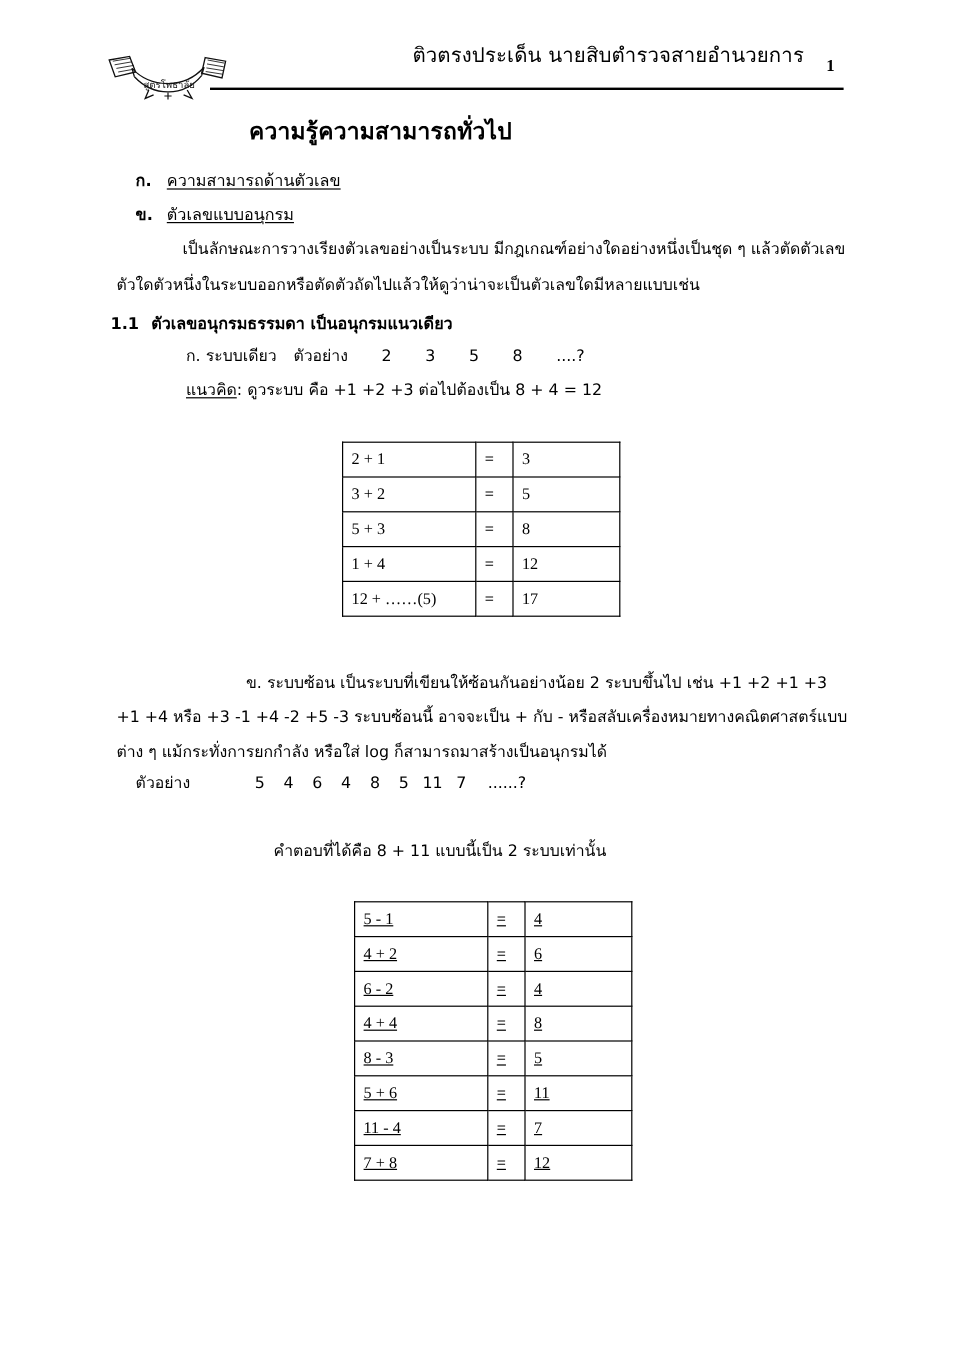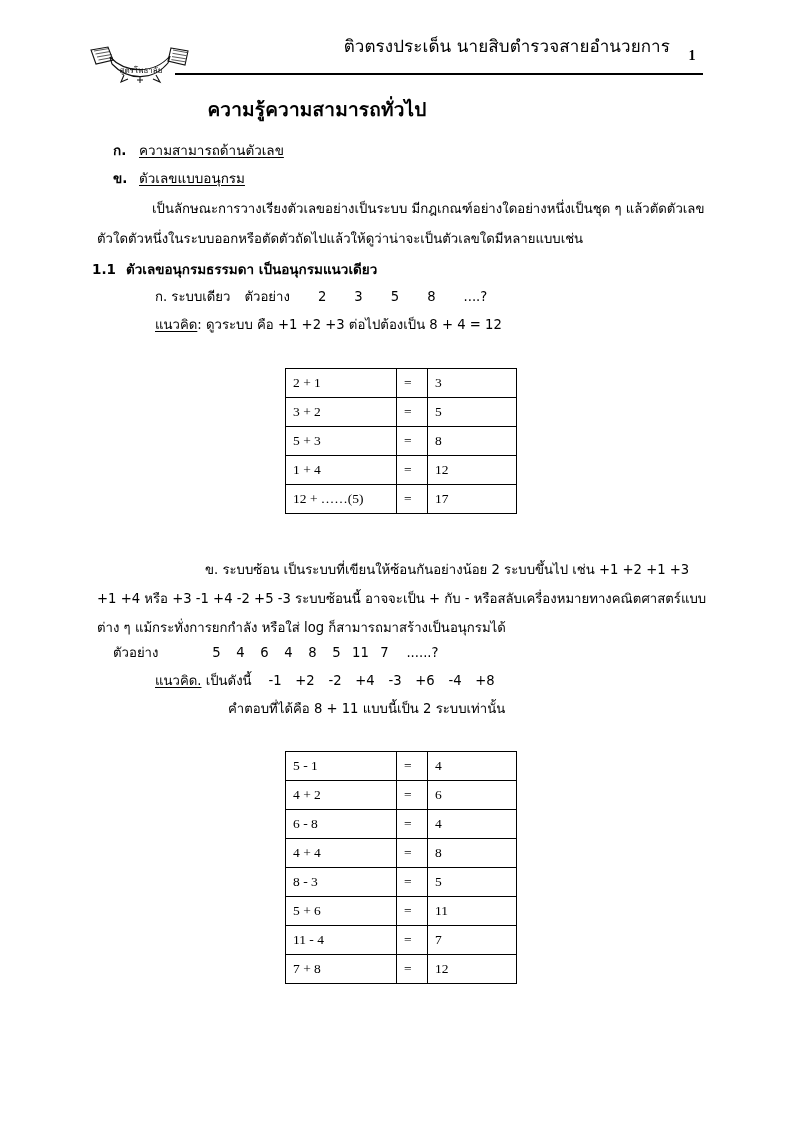--- a/index.html
+++ b/index.html
@@ -150,21 +150,21 @@
   .calc-table td {
     border: 1.6px solid #000000;
     height: 22px;
     padding: 3px 7px;
     vertical-align: middle;
   }
   .calc-table td.c-expr { width: 96px; }
   .calc-table td.c-eq   { width: 16px; text-align: left; }
   .calc-table td.c-res  { width: 74px; }
   #table-one { left: 285px; top: 286px; }
-  #table-two { left: 285px; top: 669px; }
+  #table-two { left: 295px; top: 669px; text-decoration: underline; }
 
   
   .para2 {
     position: absolute;
     left: 97px;
     top: 473px;
     width: 614px;
     font-size: 13.2px;
     line-height: 29px;
     text-indent: 108px;
@@ -298,40 +298,37 @@
         </tr>
       </tbody>
     </table>
 
     <div class="para2">ข. ระบบซ้อน เป็นระบบที่เขียนให้ซ้อนกันอย่างน้อย 2 ระบบขึ้นไป   เช่น  +1 +2 +1 +3 +1 +4   หรือ +3 -1 +4 -2 +5 -3 ระบบซ้อนนี้ อาจจะเป็น + กับ -  หรือสลับเครื่องหมายทางคณิตศาสตร์แบบต่าง ๆ  แม้กระทั่งการยกกำลัง  หรือใส่ log  ก็สามารถมาสร้างเป็นอนุกรมได้</div>
 
     <div class="ex-line2">
       <span>ตัวอย่าง</span><span class="gap"></span><span class="n">5</span><span class="n">4</span><span class="n">6</span><span class="n">4</span><span class="n">8</span><span class="n">5</span><span class="n">11</span><span class="n">7</span><span class="n" style="width:52px">......?</span>
     </div>
 
-    <div class="idea-2">
-      <span class="u-under">แนวคิด.</span>&nbsp;<span>เป็นดังนี้</span>&nbsp;&nbsp;<span class="d">-1</span><span class="d">+2</span><span class="d">-2</span><span class="d">+4</span><span class="d">-3</span><span class="d">+6</span><span class="d">-4</span><span class="d">+8</span>
-    </div>
 
     <div class="answer-2">คำตอบที่ได้คือ   8 + 11 แบบนี้เป็น 2 ระบบเท่านั้น</div>
 
     <table class="calc-table" id="table-two">
       <tbody>
         <tr>
           <td class="c-expr">5  -  1</td>
           <td class="c-eq">=</td>
           <td class="c-res">4</td>
         </tr>
         <tr>
           <td class="c-expr">4  + 2</td>
           <td class="c-eq">=</td>
           <td class="c-res">6</td>
         </tr>
         <tr>
-          <td class="c-expr">6  -  8</td>
+          <td class="c-expr">6  -  2</td>
           <td class="c-eq">=</td>
           <td class="c-res">4</td>
         </tr>
         <tr>
           <td class="c-expr">4  + 4</td>
           <td class="c-eq">=</td>
           <td class="c-res">8</td>
         </tr>
         <tr>
           <td class="c-expr">8  -  3</td>

